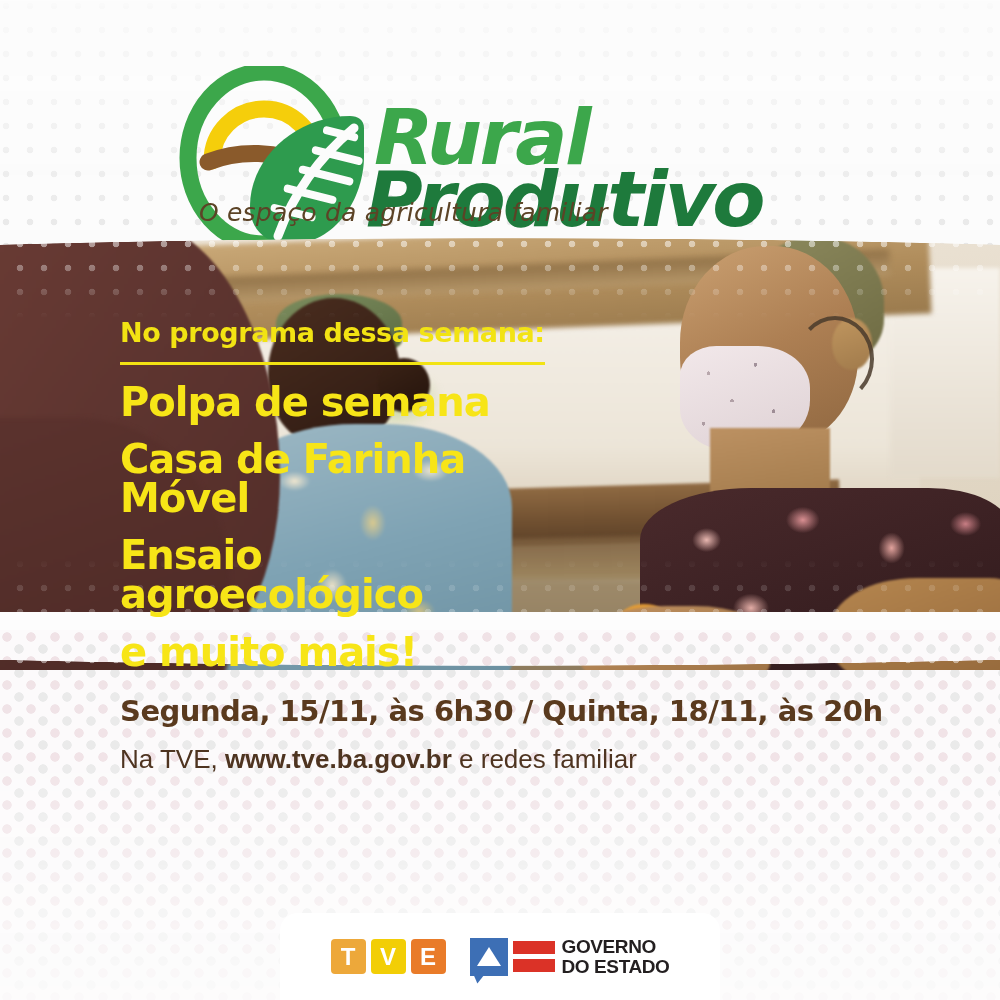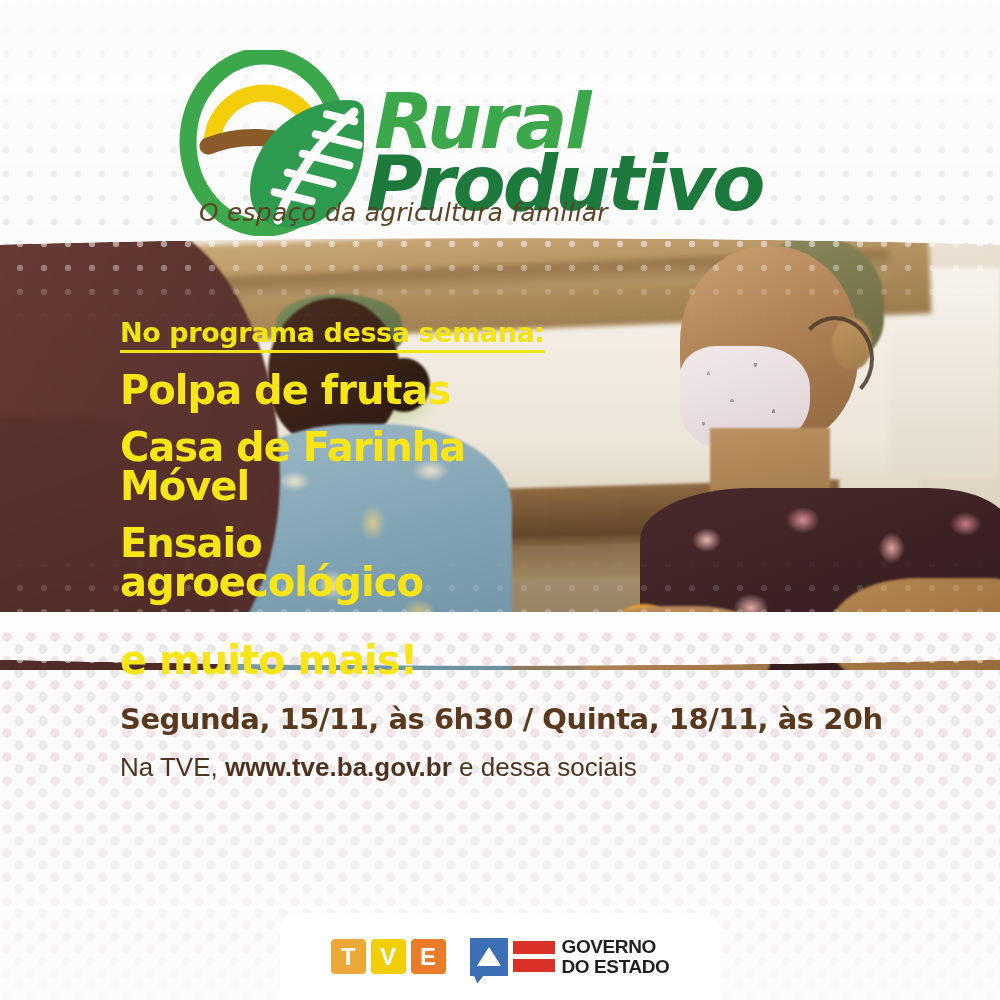--- a/index.html
+++ b/index.html
@@ -29,21 +29,21 @@
     background-image:
       radial-gradient(circle at 7px 7px, #f0e2e6 4.4px, rgba(240,226,230,0) 5.0px),
       radial-gradient(circle at 19px 19px, #e9e9e9 4.4px, rgba(233,233,233,0) 5.0px);
     background-size:24px 24px,24px 24px;
     -webkit-mask-image:linear-gradient(to bottom, rgba(0,0,0,1) 0%, rgba(0,0,0,.95) 35%, rgba(0,0,0,.45) 72%, rgba(0,0,0,.12) 100%);
     mask-image:linear-gradient(to bottom, rgba(0,0,0,1) 0%, rgba(0,0,0,.95) 35%, rgba(0,0,0,.45) 72%, rgba(0,0,0,.12) 100%);
   }
 
   
   .header{position:absolute;left:0;top:0;width:1000px;height:250px;}
-  .logo-wrap{position:absolute;left:178px;top:42px;width:650px;height:200px;}
+  .logo-wrap{position:absolute;left:178px;top:58px;width:650px;height:200px;}
   .logo-mark{position:absolute;left:0;top:8px;width:196px;height:186px;}
   .wordmark{position:absolute;left:196px;top:0px;width:450px;height:200px;}
   .word-rural{
     position:absolute;left:0;top:42px;
     font-size:76px;font-weight:bold;font-style:italic;
     color:#3CA74B;letter-spacing:-2.5px;line-height:1;
     font-family:"DejaVu Sans","Liberation Sans",sans-serif;
     transform:scaleX(1.02);transform-origin:left center;
   }
   .word-produtivo{
@@ -184,46 +184,46 @@
     background-image:radial-gradient(circle at 6px 6px,rgba(255,255,255,.5) 3px,transparent 3.6px);
     background-size:24px 24px;
     -webkit-mask-image:linear-gradient(to top,#000,transparent);
     mask-image:linear-gradient(to top,#000,transparent);}
 
   
   .program{position:absolute;left:120px;top:318px;width:560px;z-index:5;}
   .prog-kicker{
     font-size:27px;font-weight:bold;color:#F2E313;
     border-bottom:3px solid #F2E313;display:inline-block;
-    padding-bottom:2px;letter-spacing:-.4px;line-height:1.1;
+    padding-bottom:14px;letter-spacing:-.4px;line-height:1.1;
     font-family:"DejaVu Sans","Liberation Sans",sans-serif;
   }
   .prog-item{
     font-size:40px;font-weight:bold;color:#F7E517;
     line-height:.98;letter-spacing:-1px;margin-top:18px;
     font-family:"DejaVu Sans","Liberation Sans",sans-serif;
     max-width:400px;
   }
-  .prog-item.last{margin-top:38px;}
+  .prog-item.last{margin-top:18px;}
 
   
   .schedule{position:absolute;left:120px;top:684px;width:820px;z-index:5;}
   .sch-main{
     font-size:47px;font-weight:bold;color:#5A3A1E;
     letter-spacing:-1.2px;line-height:1.05;
     font-family:"DejaVu Sans","Liberation Sans",sans-serif;
   }
   .sch-label{
     font-size:23px;font-weight:bold;color:#5A3A1E;
     letter-spacing:.2px;margin-top:6px;
     font-family:"Liberation Sans",sans-serif;
   }
   .sch-alt{
     font-size:29px;font-weight:bold;color:#5A3A1E;
-    letter-spacing:-.5px;margin-top:18px;white-space:nowrap;
+    letter-spacing:-.5px;margin-top:10px;white-space:nowrap;
     font-family:"DejaVu Sans","Liberation Sans",sans-serif;
   }
   .sch-where{
     font-size:26px;color:#4E3420;margin-top:16px;white-space:nowrap;
     font-family:"Liberation Sans",sans-serif;
   }
   .sch-where .url{font-weight:bold;}
 
   
   .footer-card{
@@ -317,29 +317,29 @@
 
       <div class="ph-fg-left"></div>
       <div class="ph-fg-left2"></div>
     </div>
     <div class="band-dots-top"></div>
     <div class="band-dots-bottom"></div>
   </div>
 
   <div class="program">
     <div class="prog-kicker">No programa dessa semana:</div>
-    <div class="prog-item">Polpa de frutas</div>
+    <div class="prog-item">Polpa de semana</div>
     <div class="prog-item">Casa de Farinha Móvel</div>
     <div class="prog-item">Ensaio agroecológico</div>
     <div class="prog-item last">e muito mais!</div>
   </div>
 
   <div class="schedule">
     <div class="sch-alt">Segunda, 15/11, às 6h30 / Quinta, 18/11, às 20h</div>
-    <div class="sch-where"><span>Na TVE, </span><span class="url">www.tve.ba.gov.br</span><span> e dessa sociais</span></div>
+    <div class="sch-where"><span>Na TVE, </span><span class="url">www.tve.ba.gov.br</span><span> e redes familiar</span></div>
   </div>
 
   <div class="footer-card">
 
     <div class="tve-logo">
       <div class="tve-box" style="background:#EDA83A">T</div>
       <div class="tve-box" style="background:#F2CE06">V</div>
       <div class="tve-box" style="background:#E97B29">E</div>
     </div>
 

